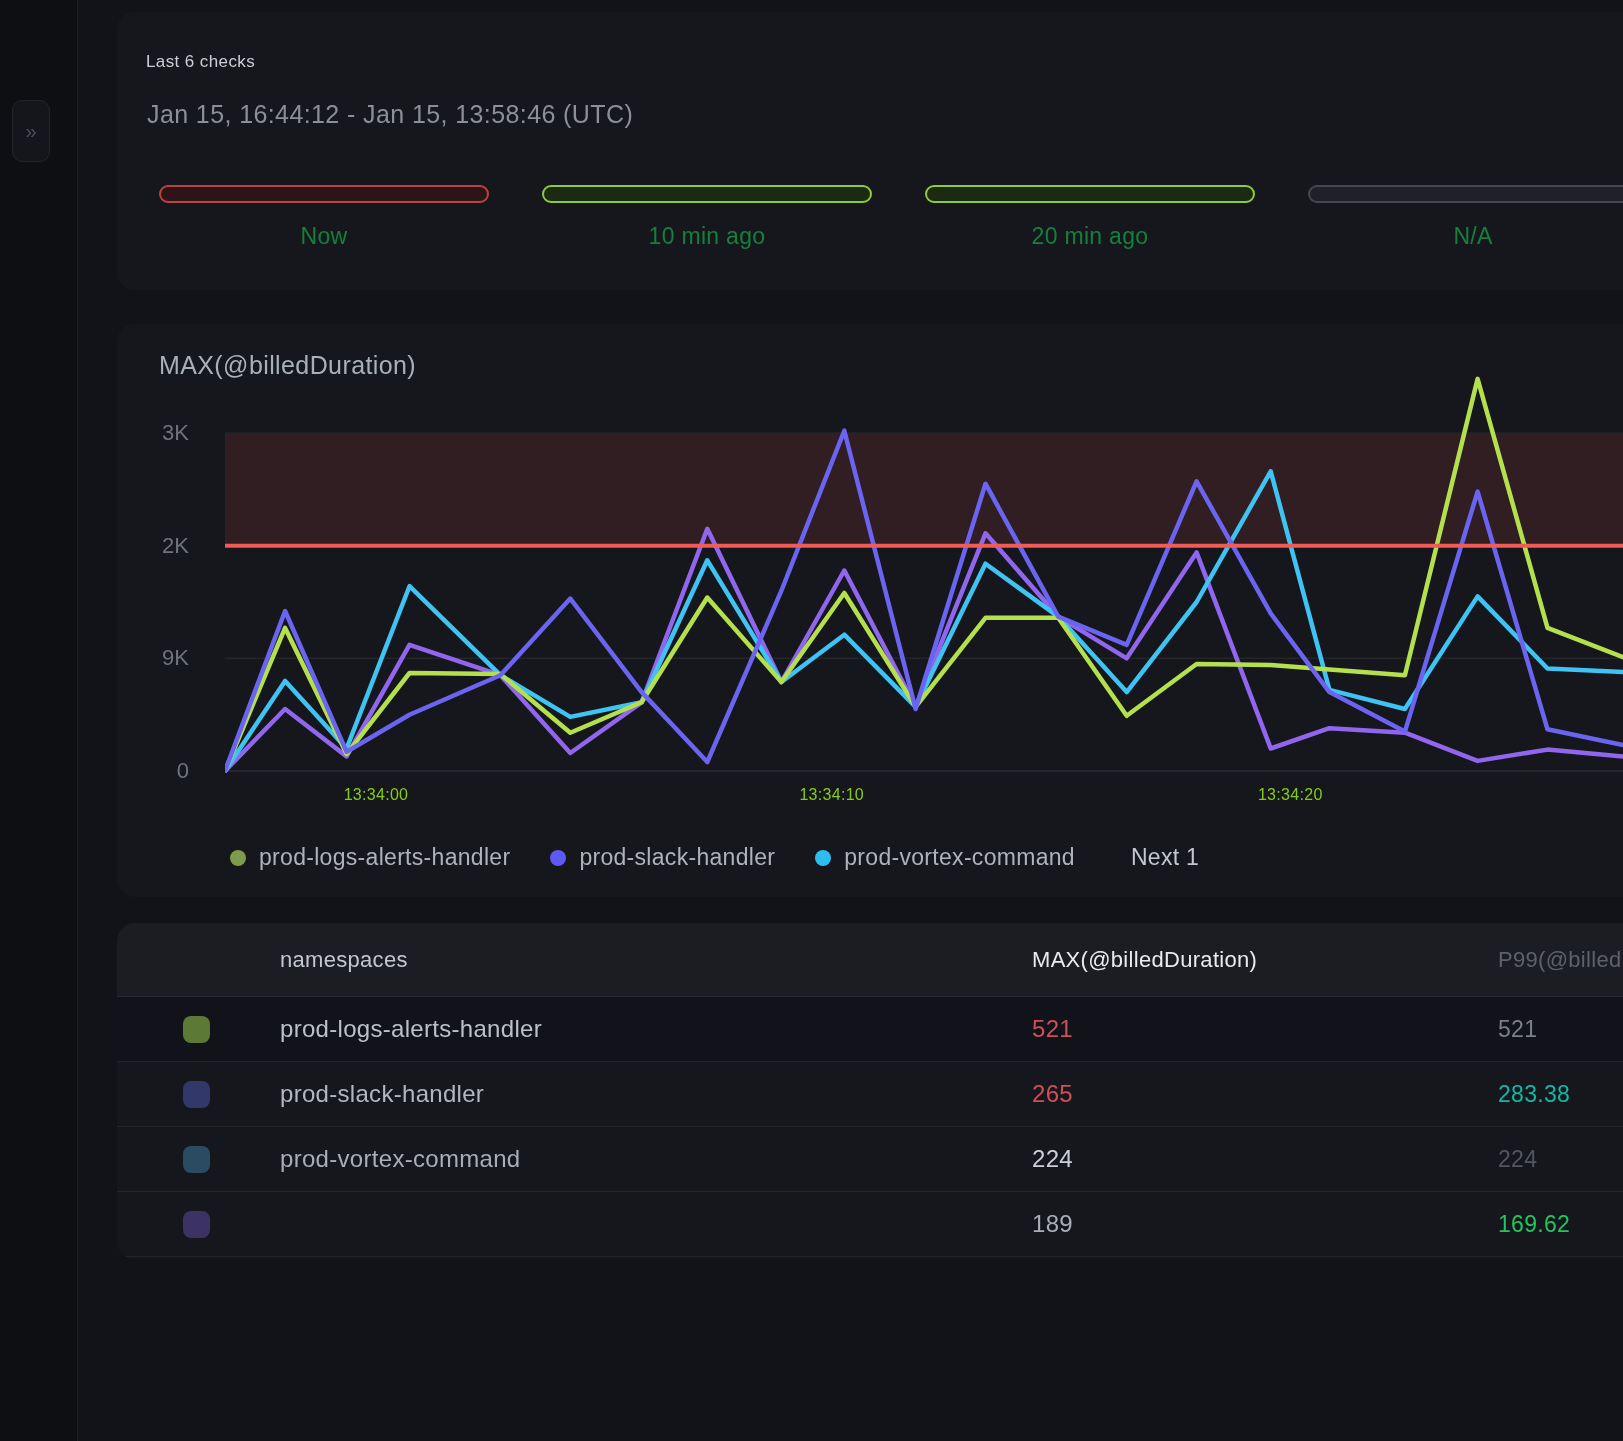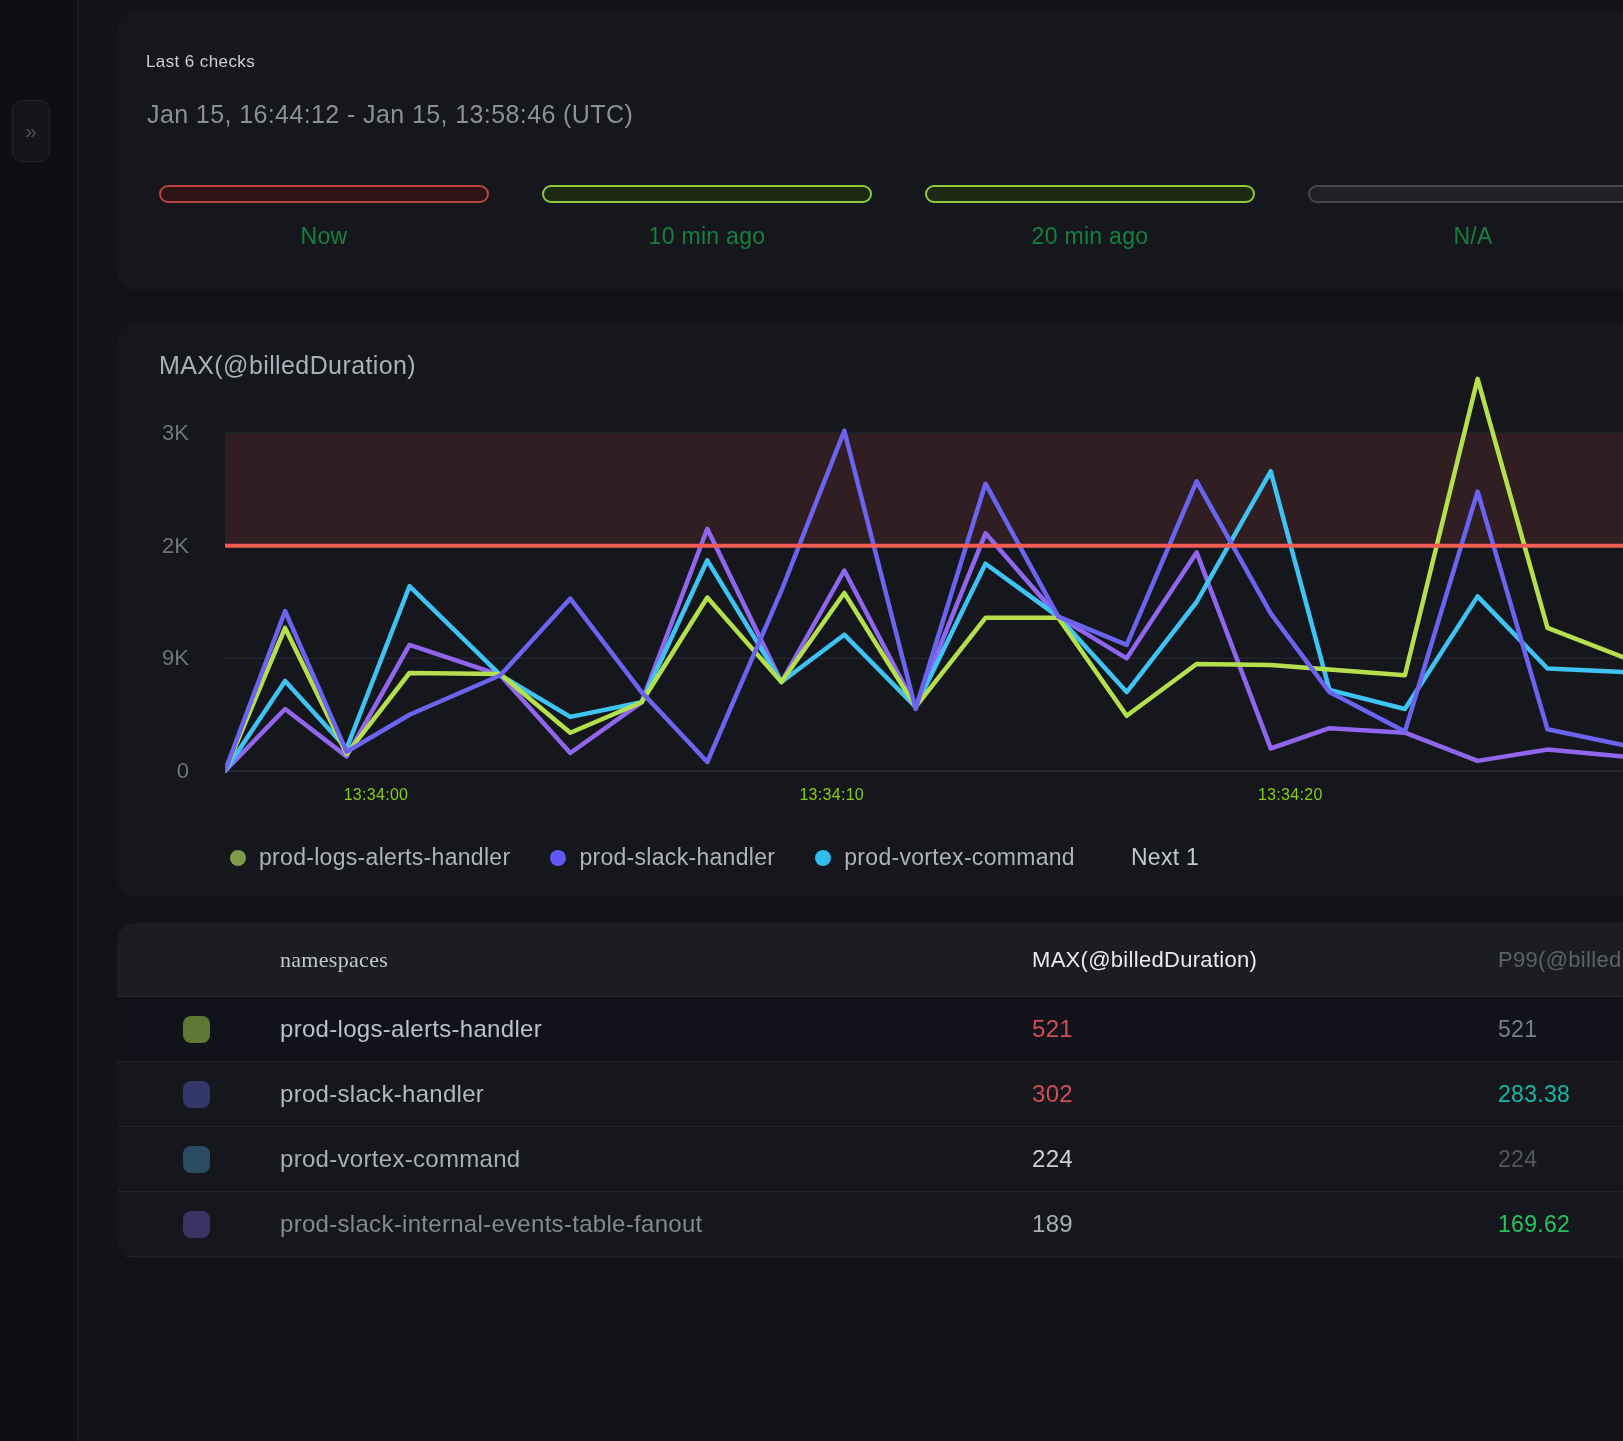--- a/index.html
+++ b/index.html
@@ -38,21 +38,21 @@
     font-size:23px; color:#aeb2b9; letter-spacing:.3px; }
   .legend-item { display:flex; align-items:center; cursor:pointer; }
   .legend-dot { width:16px; height:16px; border-radius:50%; margin-right:13px; }
   .legend-next { color:#c3c7ce; cursor:pointer;margin-left:16px; }
 
   
   #table-card { top:923px; height:336px; overflow:hidden; }
   #table-header { height:74px; background:#1b1d23; border-bottom:1px solid #2a2c33;
     position:relative; border-radius:18px 18px 0 0; }
   .th { position:absolute; line-height:74px; font-size:22px; letter-spacing:.3px; white-space:nowrap; cursor:pointer; }
-  .th-namespaces { left:163px; color:#c3c7cf;font-family:Liberation Serif, serif; }
+  .th-namespaces { left:163px; color:#c3c7cf; }
   .th-max { left:915px; color:#e9ebf0; }
   .th-p99 { left:1381px; color:#5d6169; }
   .t-row { height:65px; position:relative; border-bottom:1px solid #222429; cursor:pointer; }
   .t-row.highlight { background:#12131a; }
   .swatch { position:absolute; left:66px; top:19px; width:27px; height:27px; border-radius:8px; }
   .td-name { position:absolute; left:163px; line-height:64px; font-size:24px; letter-spacing:.3px; white-space:nowrap; }
   .td-max  { position:absolute; left:915px; line-height:64px; font-size:24px; letter-spacing:.3px; }
   .td-p99  { position:absolute; left:1381px; line-height:64px; font-size:23px; letter-spacing:.3px; }
 </style>
 </head>
@@ -137,29 +137,28 @@
   <div id="table-body">
       <div class="t-row highlight">
         <span class="swatch" style="background: rgb(92, 122, 54);"></span>
         <span class="td-name" style="color: rgb(188, 192, 199);">prod-logs-alerts-handler</span>
         <span class="td-max" style="color: rgb(207, 78, 87);">521</span>
         <span class="td-p99" style="color: rgb(123, 127, 135);">521</span>
       </div>
       <div class="t-row">
         <span class="swatch" style="background: rgb(51, 56, 107);"></span>
         <span class="td-name" style="color: rgb(179, 183, 190);">prod-slack-handler</span>
-        <span class="td-max" style="color: rgb(207, 78, 87);">302</span>
+        <span class="td-max" style="color: rgb(207, 78, 87);">265</span>
         <span class="td-p99" style="color: #14b8a6;">283.38</span>
       </div>
       <div class="t-row">
         <span class="swatch" style="background: rgb(43, 75, 99);"></span>
         <span class="td-name" style="color: rgb(169, 173, 180);">prod-vortex-command</span>
         <span class="td-max" style="color: rgb(204, 208, 214);">224</span>
         <span class="td-p99" style="color: rgb(83, 86, 93);">224</span>
       </div>
       <div class="t-row">
         <span class="swatch" style="background: rgb(60, 50, 99);"></span>
-        <span class="td-name" style="color: rgb(132, 136, 143);">prod-slack-internal-events-table-fanout</span>
         <span class="td-max" style="color: rgb(169, 173, 180);">189</span>
         <span class="td-p99" style="color: #22c55e;">169.62</span>
       </div>
     </div>
 </div>
 
 </body></html>

